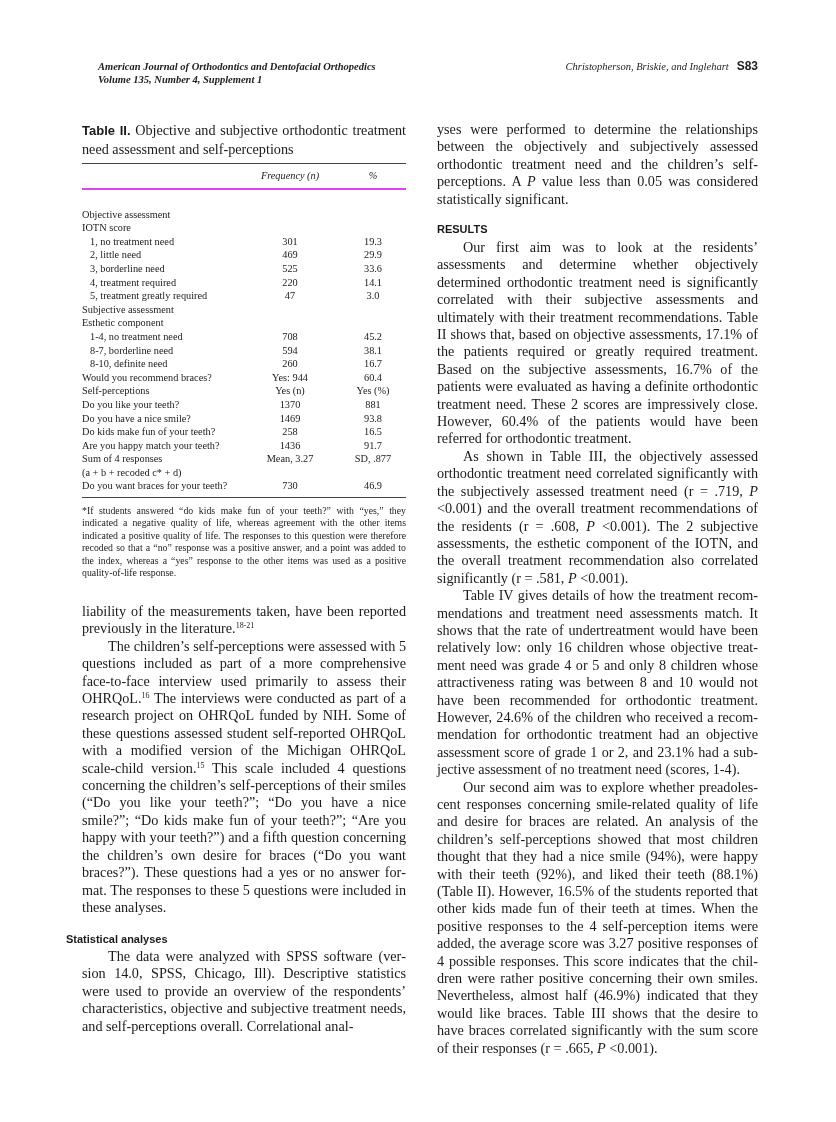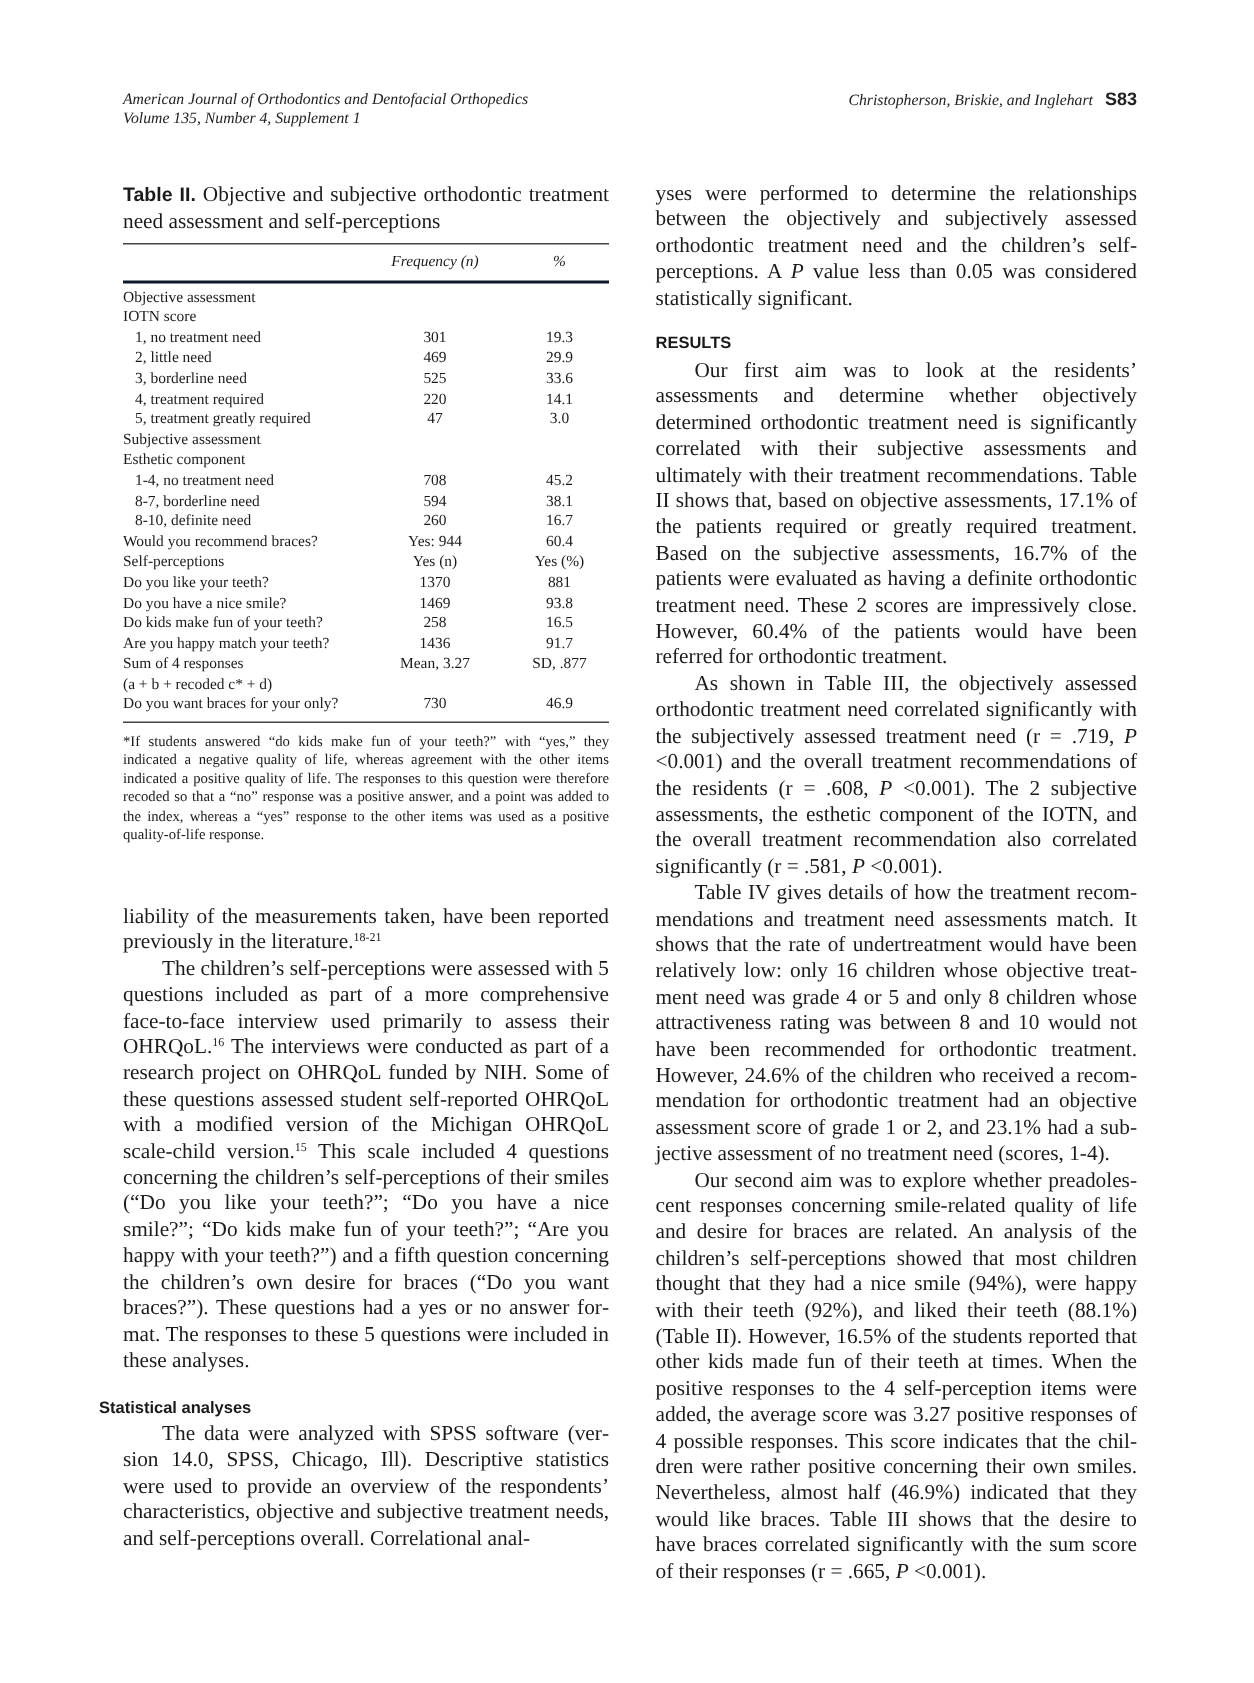--- a/index.html
+++ b/index.html
@@ -1,37 +1,37 @@
 <!DOCTYPE html>
 <html><head>
 <meta charset="utf-8">
 <style>
   * { box-sizing: border-box; margin: 0; padding: 0; }
   html, body { width: 836px; height: 1122px; background: #ffffff; }
   body { position: relative; font-family: "Liberation Serif", serif; color: #1a1a1a; overflow: hidden; }
 
   .running-head { position: absolute; top: 60px; left: 82px; width: 676px; font-family: "Liberation Serif", serif; font-style: italic; font-size: 10.5px; line-height: 13px; color: #222; }
-  .rh-left { position: absolute; left: 0; top: 0; }
+  .rh-left { position: absolute; left: 16px; top: 0; font-weight: bold; }
   .rh-right { position: absolute; right: 0; top: 0; white-space: nowrap; margin-left: 44px; }
   .rh-page { font-family: "Liberation Sans", sans-serif; font-style: normal; font-weight: bold; font-size: 12px; margin-left: 8px; }
 
   .col { position: absolute; top: 121px; width: 324px; }
   .col-left { left: 82px; }
 
   .table-caption { font-size: 14.2px; line-height: 18px; text-align: justify; margin-bottom: 5px; }
   .table-caption .tlabel { font-family: "Liberation Sans", sans-serif; font-weight: bold; font-size: 13px; }
 
   .tbl { width: 100%; border-collapse: collapse; font-size: 10.3px; line-height: 13.6px; }
-  .tbl thead th { font-weight: normal; font-style: italic; padding: 5px 0 5px 0; border-top: 1.2px solid #444; border-bottom: 2px solid #0f172a; }
+  .tbl thead th { font-weight: normal; font-style: italic; padding: 5px 0 5px 0; border-top: 1.2px solid #444; border-bottom: 2px solid #d946ef; }
   .tbl td { padding: 0; vertical-align: top; }
   .tbl td.c1 { width: 158px; }
   .tbl td.c2 { width: 100px; text-align: center; }
   .tbl td.c3 { width: 66px; text-align: center; }
   .tbl td.indent { padding-left: 8px; }
-  .tbl tbody tr.first td { padding-top: 3px; }
+  .tbl tbody tr.first td { padding-top: 18px; }
   .tbl tbody tr.last td { padding-bottom: 4px; border-bottom: 1.5px solid #444; }
 
   .footnote { font-size: 9.8px; line-height: 12.4px; text-align: justify; margin-top: 7px; }
 
   .body-text { font-size: 14.2px; line-height: 17.4px; text-align: justify; hyphens: manual; }
   .body-text p { text-indent: 0; }
   .body-text p.ind { text-indent: 26px; }
   sup { font-size: 8px; vertical-align: 5px; line-height: 0; }
 
   .section-head { font-family: "Liberation Sans", sans-serif; font-weight: bold; font-size: 11px; line-height: 17px; }
@@ -165,21 +165,21 @@
           <td class="c1">Sum of 4 responses</td>
           <td class="c2">Mean, 3.27</td>
           <td class="c3">SD, .877</td>
         </tr>
         <tr>
           <td class="c1">(a + b + recoded c* + d)</td>
           <td class="c2"></td>
           <td class="c3"></td>
         </tr>
         <tr class="last">
-          <td class="c1">Do you want braces for your only?</td>
+          <td class="c1">Do you want braces for your teeth?</td>
           <td class="c2">730</td>
           <td class="c3">46.9</td>
         </tr>
       </tbody>
   </table>
   <div class="footnote">*If students answered “do kids make fun of your teeth?” with “yes,” they indicated a negative quality of life, whereas agreement with the other items indicated a positive quality of life. The responses to this question were therefore recoded so that a “no” response was a positive answer, and a point was added to the index, whereas a “yes” response to the other items was used as a positive quality-of-life response.</div>
 </div>
 
 <div class="block-a body-text">
   <p><span>liability of the measurements taken, have been reported previously in the literature.</span><sup>18-21</sup></p>

